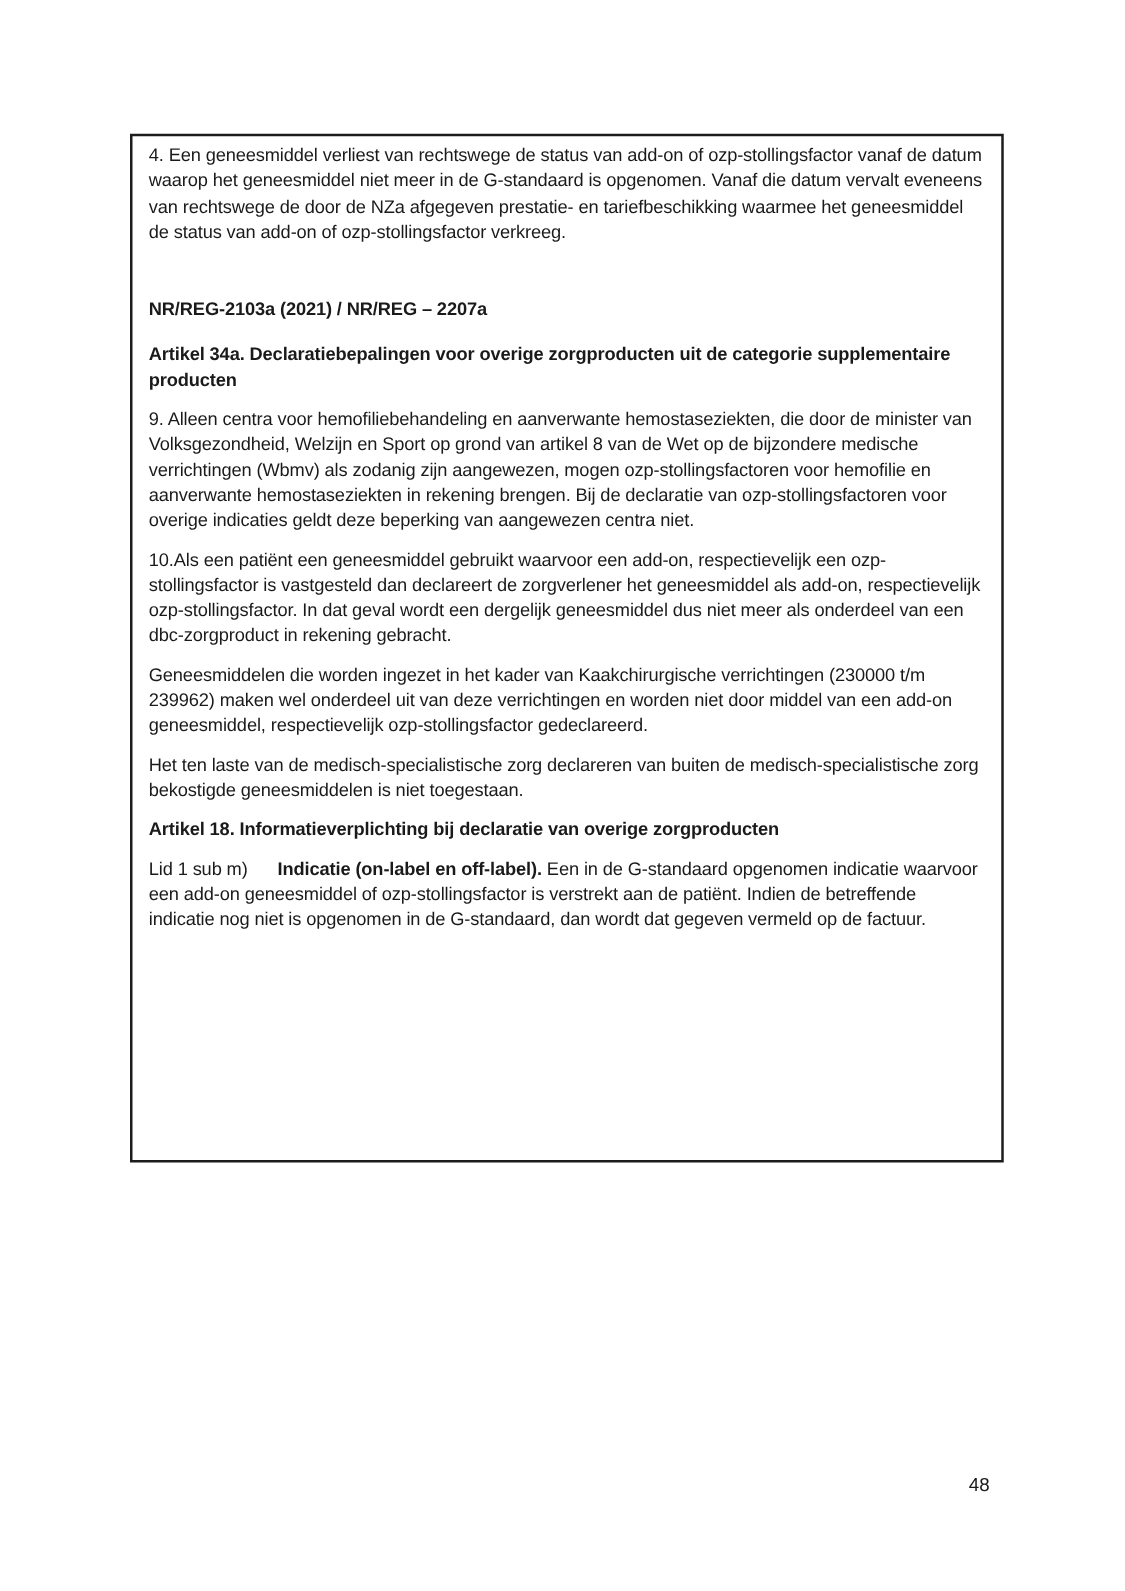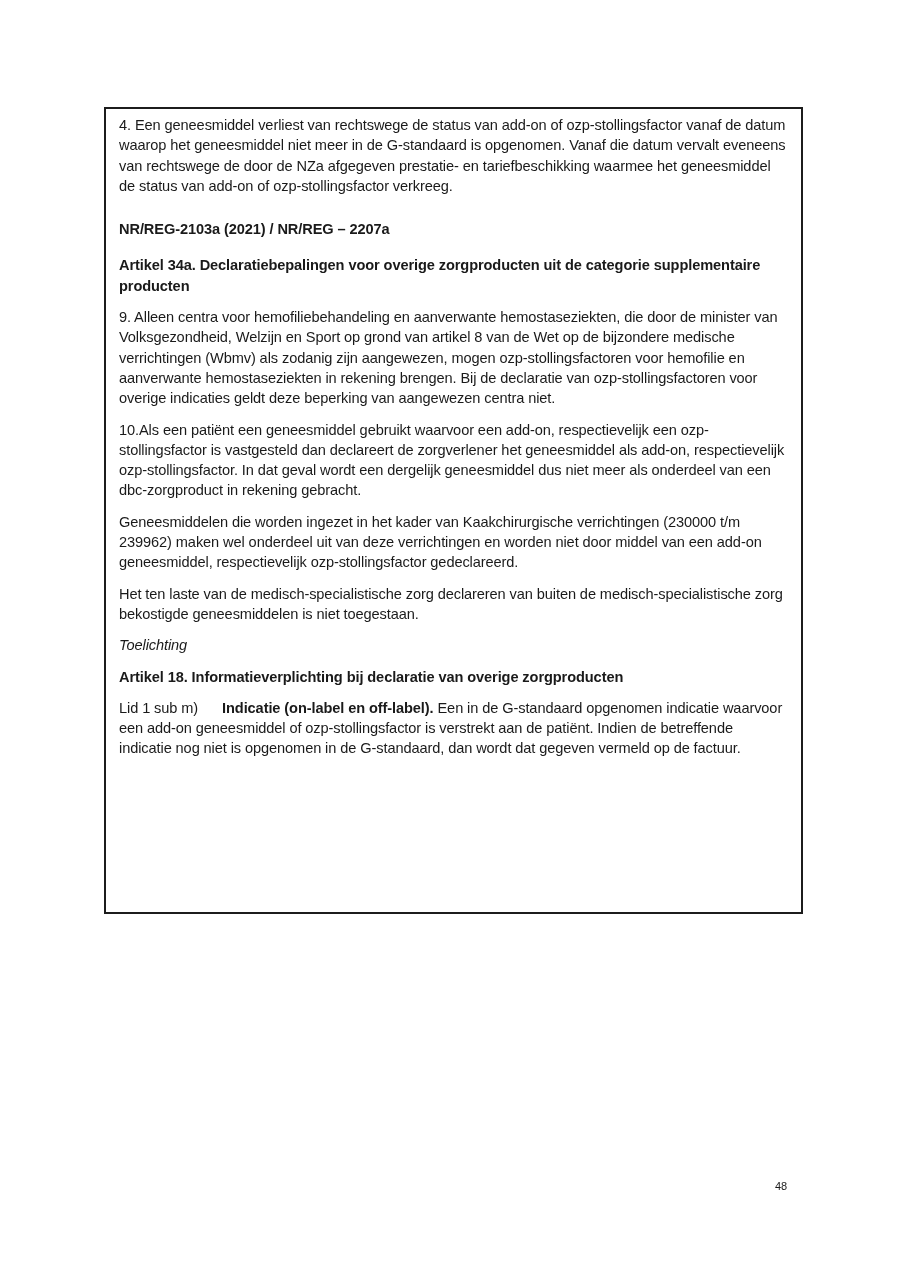--- a/index.html
+++ b/index.html
@@ -20,30 +20,30 @@
     overflow: hidden;
   }
   .text-box {
     position: absolute;
     left: 104px;
     top: 107px;
     width: 668px;
     height: 797px;
     border: 2px solid #1c1c1c;
     background: #ffffff;
-    padding: 6px 14px 0 13px;
+    padding: 6px 14px 16px 13px;
     font-size: 14.6px;
     line-height: 20.3px;
     letter-spacing: -0.1px;
   }
   .text-box p {
     margin: 0 0 11px 0;
   }
   p.reg-header {
-    margin-top: 23px;
+    margin-top: 42px;
     margin-bottom: 0;
     font-weight: bold;
   }
   p.artikel-heading {
     font-weight: bold;
     margin-top: 16px;
   }
   p.artikel-heading-37 {
     font-weight: bold;
   }
@@ -51,21 +51,21 @@
     font-style: italic;
   }
   .bold-inline {
     font-weight: bold;
     margin-left: 20px;
   }
   .page-number {
     position: absolute;
     left: 775px;
     top: 1180px;
-    font-size: 11px;
+    font-size: 15px;
     color: #1a1a1a;
   }
 </style>
 </head>
 <body>
 
 <div class="page">
 
   <div class="text-box">
 
@@ -77,21 +77,20 @@
 
     <p>9. Alleen centra voor hemofiliebehandeling en aanverwante hemostaseziekten, die door de minister van Volksgezondheid, Welzijn en Sport op grond van artikel 8 van de Wet op de bijzondere medische verrichtingen (Wbmv) als zodanig zijn aangewezen, mogen ozp-stollingsfactoren voor hemofilie en aanverwante hemostaseziekten in rekening brengen. Bij de declaratie van ozp-stollingsfactoren voor overige indicaties geldt deze beperking van aangewezen centra niet.</p>
 
 
     <p>10.Als een patiënt een geneesmiddel gebruikt waarvoor een add-on, respectievelijk een ozp-stollingsfactor is vastgesteld dan declareert de zorgverlener het geneesmiddel als add-on, respectievelijk ozp-stollingsfactor. In dat geval wordt een dergelijk geneesmiddel dus niet meer als onderdeel van een dbc-zorgproduct in rekening gebracht.</p>
 
     <p>Geneesmiddelen die worden ingezet in het kader van Kaakchirurgische verrichtingen (230000 t/m 239962) maken wel onderdeel uit van deze verrichtingen en worden niet door middel van een add-on geneesmiddel, respectievelijk ozp-stollingsfactor gedeclareerd.</p>
 
     <p>Het ten laste van de medisch-specialistische zorg declareren van buiten de medisch-specialistische zorg bekostigde geneesmiddelen is niet toegestaan.</p>
 
-    <p class="italic-label">Toelichting</p>
 
 
     <p class="artikel-heading-37">Artikel 18. Informatieverplichting bij declaratie van overige zorgproducten</p>
 
     <p><span>Lid 1 sub m) </span><span class="bold-inline">Indicatie (on-label en off-label).</span><span> Een in de G-standaard opgenomen indicatie waarvoor een add-on geneesmiddel of ozp-stollingsfactor is verstrekt aan de patiënt. Indien de betreffende indicatie nog niet is opgenomen in de G-standaard, dan wordt dat gegeven vermeld op de factuur.</span></p>
 
   </div>
 
   <div class="page-number">48</div>
 

